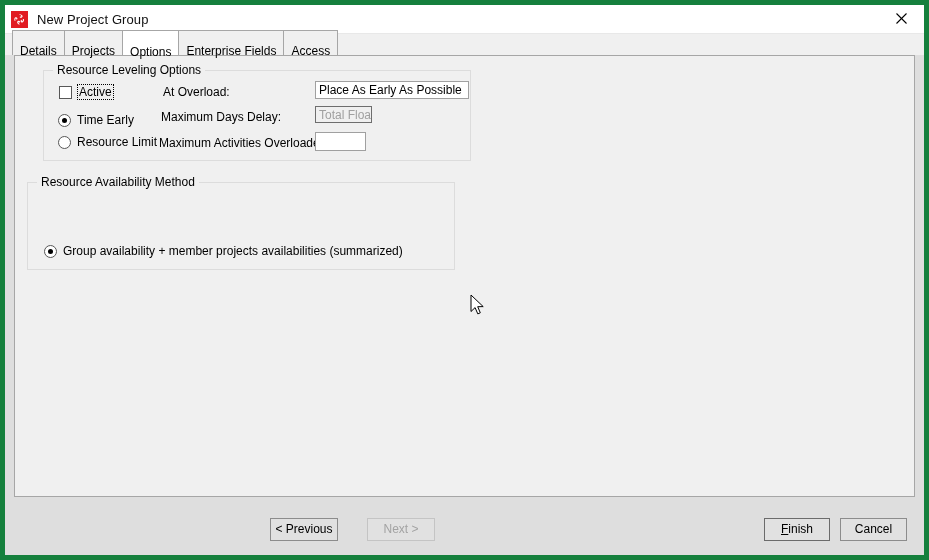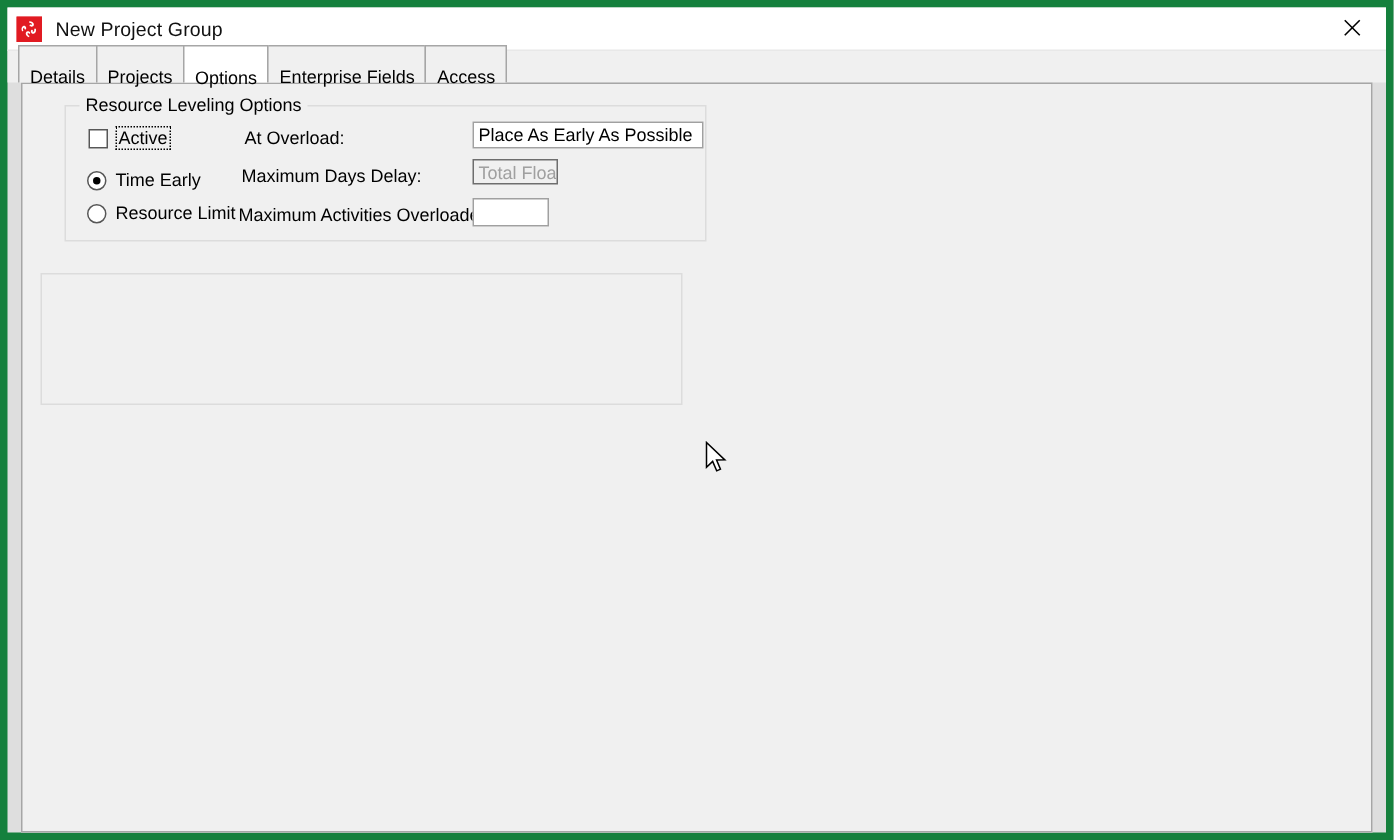--- a/index.html
+++ b/index.html
@@ -310,27 +310,38 @@
         <div class="ctl textbox" style="left:271px; top:10px; width:154px; height:18px;">Place As Early As Possible</div>
 
         <div class="ctl lbl" style="left:117px; top:39px;">Maximum Days Delay:</div>
         <div class="ctl textbox disabled" style="left:271px; top:35px; width:57px; height:17px;">Total Float</div>
 
         <div class="ctl lbl" style="left:115px; top:65px;">Maximum Activities Overloaded:</div>
         <div class="ctl textbox" style="left:271px; top:61px; width:51px; height:19px;"></div>
       </div>
 
       <div class="groupbox" style="left:12px; top:126px; width:428px; height:88px;">
-
-
+        <div class="gb-legend">Resource Availability Method</div>
+
+
+        <div class="ctl radio-row" style="left:16px; top:61px;">
+          <span class="rb-box checked"></span>
+          <span class="rb-label">Group availability + member projects availabilities (summarized)</span>
+        </div>
       </div>
 
       <div id="cursor">
         <svg width="16" height="24" viewBox="0 0 16 24" aria-hidden="true">
           <path d="M1 1 L1 17.5 L5.1 13.6 L7.8 19.9 L10.3 18.8 L7.7 12.7 L13.2 12.6 Z" fill="#ffffff" stroke="#000000" stroke-width="1"></path>
         </svg>
       </div>
 
     </div>
   </div>
 
+  <div id="buttonbar">
+    <button class="btn" style="left:265px; top:21px; width:68px;">&lt; Previous</button>
+    <button class="btn disabled" style="left:362px; top:21px; width:68px;" disabled="">Next &gt;</button>
+    <button class="btn default" style="left:759px; top:21px; width:66px;"><span class="mn">F</span><span>inish</span></button>
+    <button class="btn" style="left:835px; top:21px; width:67px;">Cancel</button>
+  </div>
 
 </div>
 
 </body></html>

